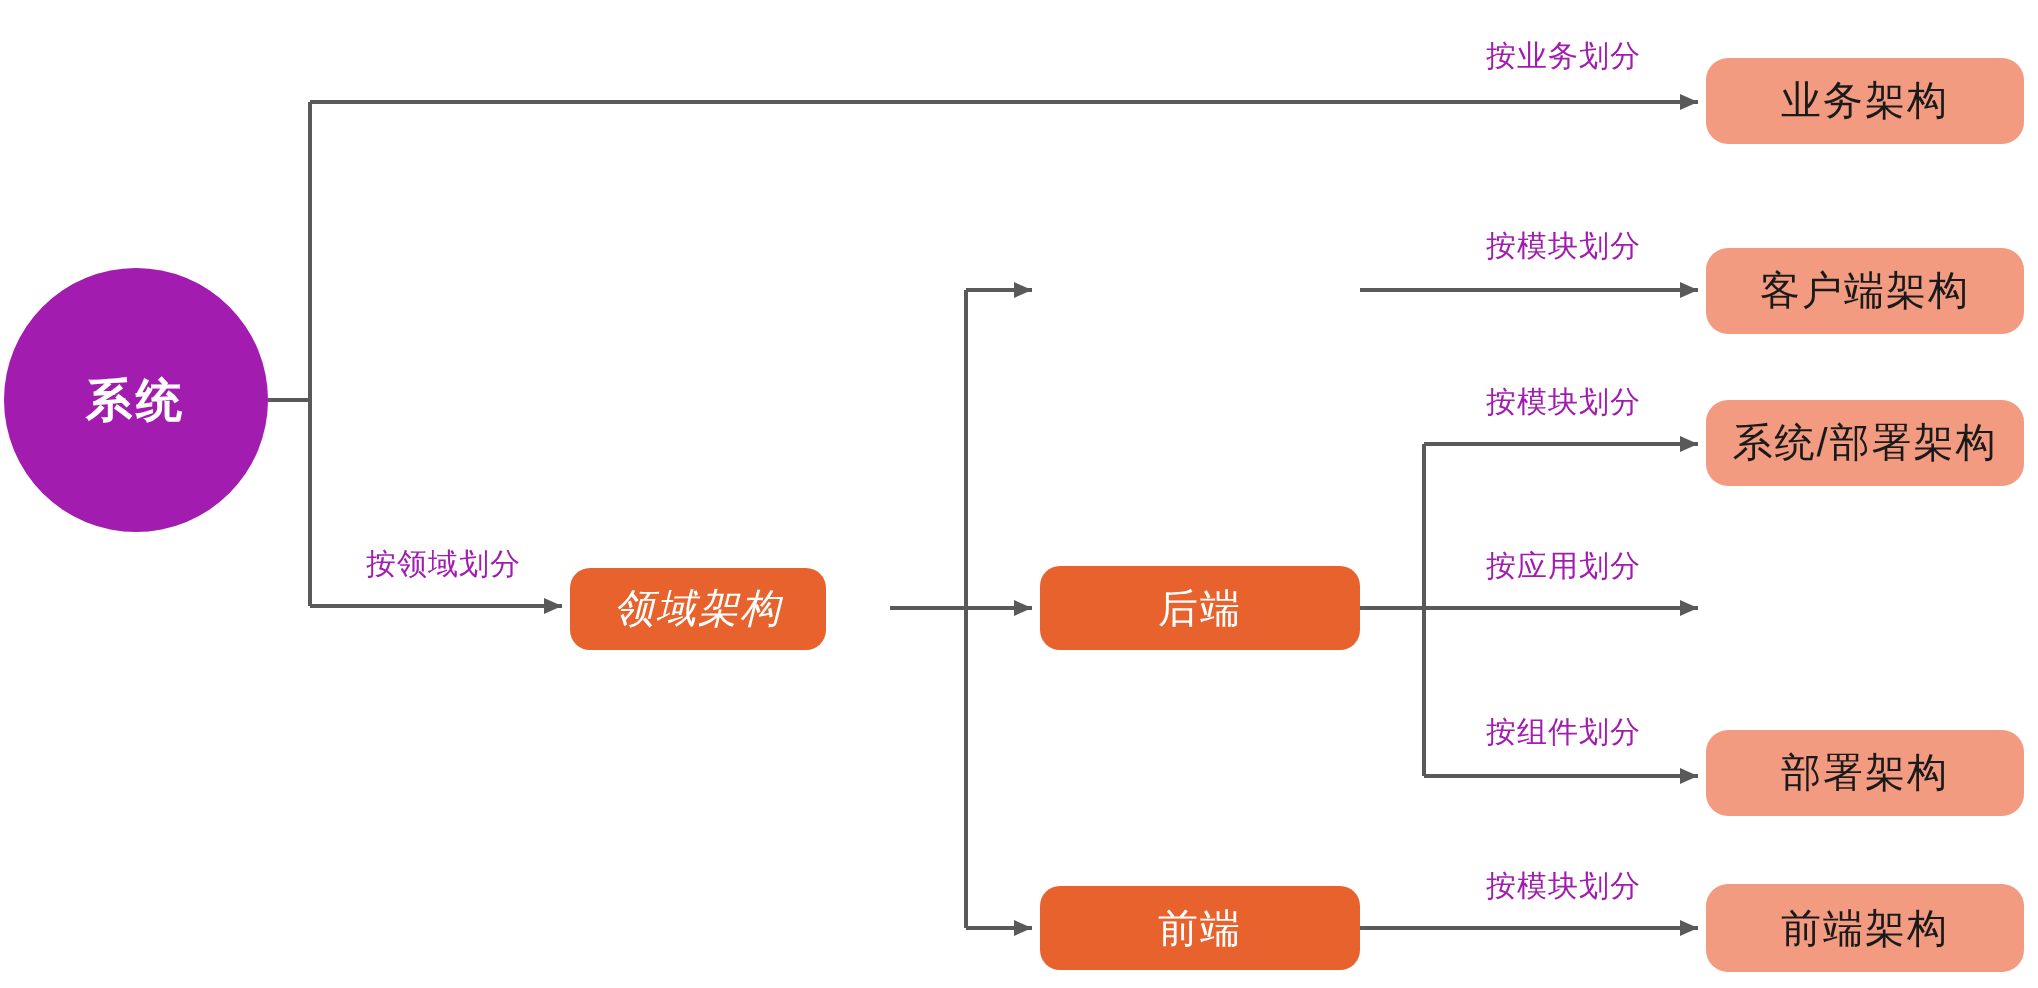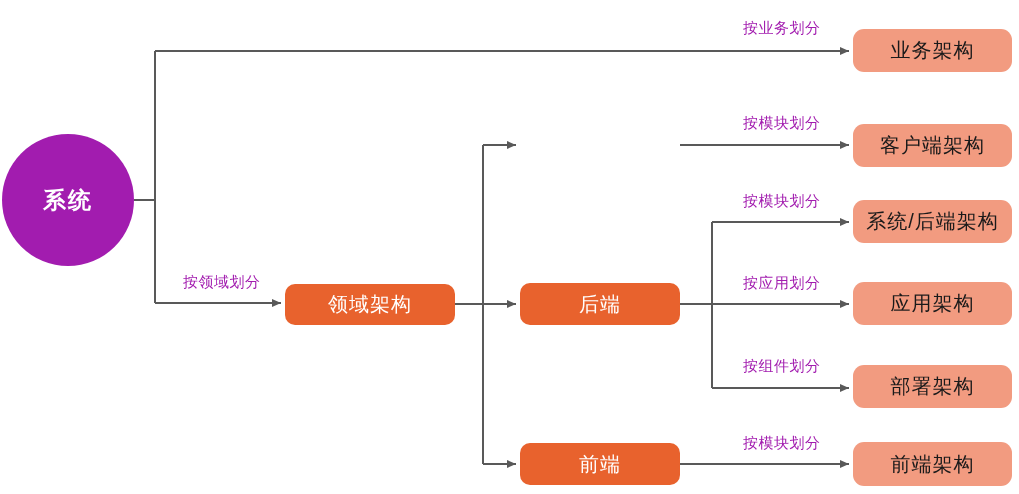--- a/index.html
+++ b/index.html
@@ -56,21 +56,21 @@
   .edge-label {
     position: absolute;
     font-size: 15px;
     color: #a21caf;
     white-space: nowrap;
     letter-spacing: 0.5px;
   }
 
   
   .n-system   { left: 2px;   top: 134px; width: 132px; height: 132px; }
-  .n-domain   { left: 285px; top: 284px; width: 170px; height: 41px; }
+  .n-domain   { left: 285px; top: 284px; width: 128px; height: 41px; font-style: italic; }
   .n-client   { left: 520px; top: 125px; width: 160px; height: 41px; }
   .n-backend  { left: 520px; top: 283px; width: 160px; height: 42px; }
   .n-frontend { left: 520px; top: 443px; width: 160px; height: 42px; }
   .n-business-arch { left: 853px; top: 29px;  width: 159px; height: 43px; }
   .n-client-arch   { left: 853px; top: 124px; width: 159px; height: 43px; }
   .n-sysback-arch  { left: 853px; top: 200px; width: 159px; height: 43px; font-size: 19px; }
   .n-app-arch      { left: 853px; top: 282px; width: 159px; height: 43px; }
   .n-deploy-arch   { left: 853px; top: 365px; width: 159px; height: 43px; }
   .n-frontend-arch { left: 853px; top: 442px; width: 159px; height: 44px; }
 
@@ -121,22 +121,21 @@
   </svg>
 
   <div class="node circle n-system">系统</div>
 
   <div class="node primary n-domain">领域架构</div>
   <div class="node primary n-backend">后端</div>
   <div class="node primary n-frontend">前端</div>
 
   <div class="node secondary n-business-arch">业务架构</div>
   <div class="node secondary n-client-arch">客户端架构</div>
-  <div class="node secondary n-sysback-arch">系统/后端架构</div>
-  <div class="node secondary n-app-arch">应用架构</div>
+  <div class="node secondary n-sysback-arch">系统/部署架构</div>
   <div class="node secondary n-frontend-arch">前端架构</div>
   <div class="node secondary n-deploy-arch">部署架构</div>
 
   <div class="edge-label l-by-business">按业务划分</div>
   <div class="edge-label l-by-domain">按领域划分</div>
   <div class="edge-label l-by-module-client">按模块划分</div>
   <div class="edge-label l-by-module-backend">按模块划分</div>
   <div class="edge-label l-by-app">按应用划分</div>
   <div class="edge-label l-by-component">按组件划分</div>
   <div class="edge-label l-by-module-frontend">按模块划分</div>

